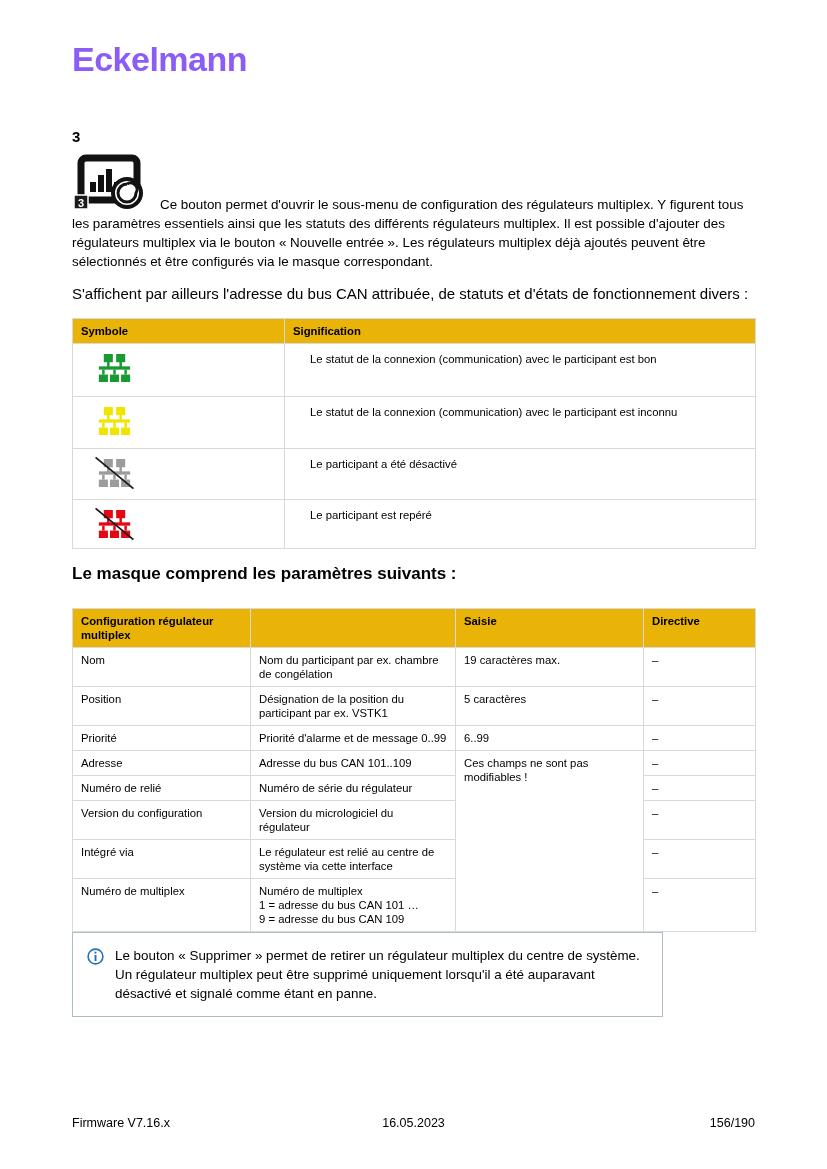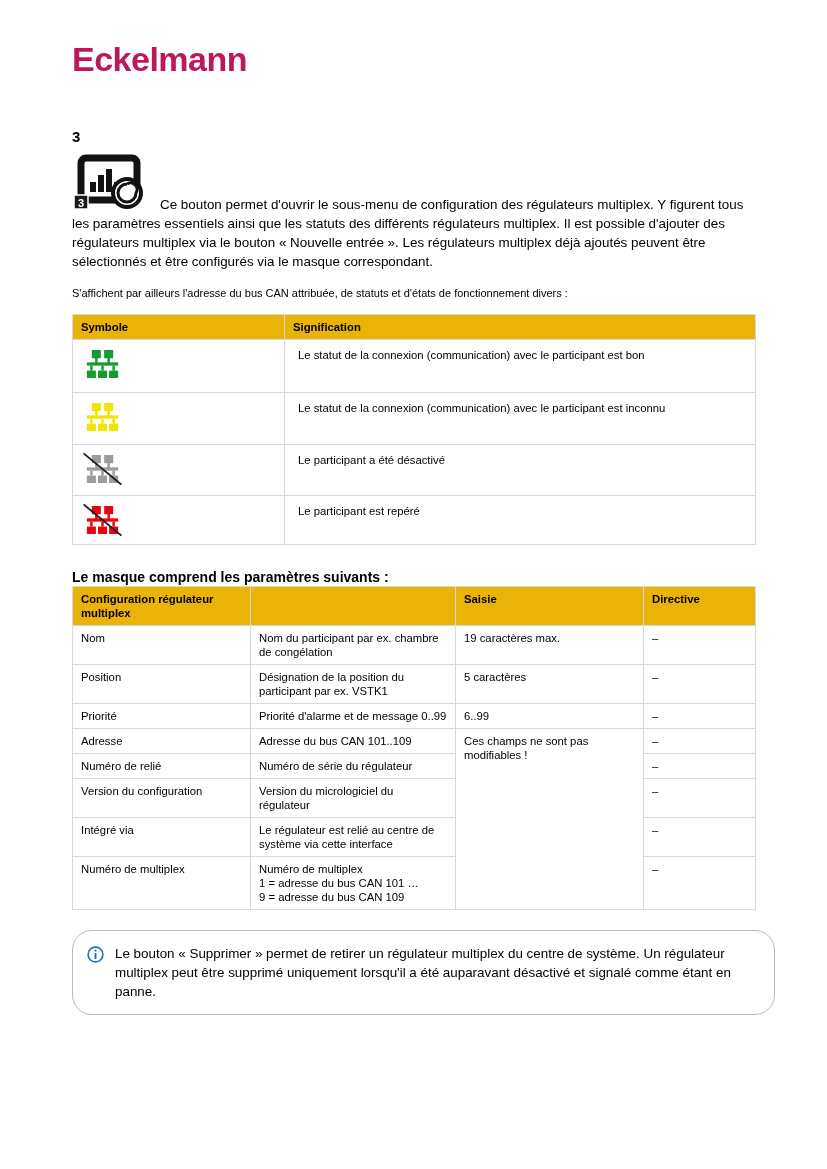--- a/index.html
+++ b/index.html
@@ -10,21 +10,21 @@
     width: 827px;
     height: 1169px;
     background: #fff;
     overflow: hidden;
   }
   .content { padding: 40px 72px 0 72px; }
 
   .logo {
     font-size: 34px;
     font-weight: bold;
-    color: #be185d;
+    color: #8b5cf6;
     letter-spacing: -0.5px;
     line-height: 38px;
   }
 
   .heading {
     margin-top: 50px;
     font-size: 15px;
     font-weight: bold;
     display: flex;
     gap: 13px;
@@ -35,54 +35,54 @@
     margin-top: 8px;
     font-size: 13.4px;
     line-height: 19px;
   }
   .btn-icon {
     display: inline-block;
     vertical-align: text-bottom;
     margin-right: 8px;
     overflow: visible;
   }
-  .subtext { margin-top: 10px; font-size: 11px; line-height: 19px; }
+  .subtext { margin-top: 10px; font-size: 15px; line-height: 19px; }
 
   table { border-collapse: collapse; width: 683px; table-layout: fixed; }
   th, td {
     border: 1px solid #d9d9d9;
     padding: 5px 8px;
     vertical-align: top;
     text-align: left;
     font-size: 11.3px;
     line-height: 14px;
     font-weight: normal;
     overflow: hidden;
   }
   thead th { background: #eab308; font-weight: bold; }
 
   .symbol-table { margin-top: 6px; }
-  .symbol-table td { padding: 8px 13px; margin-top: 36px; }
+  .symbol-table td { padding: 8px 25px; margin-top: 36px; }
   .symbol-table tbody tr:nth-child(1) td { height: 53px; }
   .symbol-table tbody tr:nth-child(2) td { height: 52px; }
   .symbol-table tbody tr:nth-child(3) td { height: 51px; }
   .symbol-table tbody tr:nth-child(4) td { height: 49px; }
   .symbol-table tbody tr:nth-child(5) td { height: 43px; }
   .symbol-table tbody tr:nth-child(6) td { height: 44px; }
   .sym-svg { overflow: visible; display: block; margin-top: 2px; }
 
-  .params-heading { margin-top: 24px; font-size: 14px; font-weight: bold; line-height: 17px; }
-  .params-table { margin-top: 0; }
+  .params-heading { margin-top: 16px; font-size: 17px; font-weight: bold; line-height: 17px; }
+  .params-table { margin-top: 26px; }
   .pre-line { white-space: pre-line; }
 
   .info-box {
-    margin-top: 20px;
-    width: 703px;
+    margin-top: 0;
+    width: 591px;
     border: 1px solid #aebec9;
-    border-radius: 20px;
+    border-radius: 0;
     padding: 13px 18px 13px 42px;
     position: relative;
     font-size: 13.4px;
     line-height: 19px;
   }
   .info-icon { position: absolute; left: 14px; top: 15px; }
 
   .footer {
     position: absolute;
     left: 72px;
@@ -290,13 +290,18 @@
       <svg class="info-icon" width="17" height="17" viewBox="0 0 17 17">
           <circle cx="8.5" cy="8.5" r="7.4" fill="none" stroke="#2171b5" stroke-width="1.6"></circle>
           <rect x="7.55" y="7" width="1.9" height="6" fill="#2171b5"></rect>
           <rect x="7.55" y="3.6" width="1.9" height="2" fill="#2171b5"></rect>
         </svg>
       <span>Le bouton « Supprimer » permet de retirer un régulateur multiplex du centre de système. Un régulateur multiplex peut être supprimé uniquement lorsqu'il a été auparavant désactivé et signalé comme étant en panne.</span>
     </div>
 
   </div>
 
+  <div class="footer">
+    <div class="f-left">Firmware V7.16.x</div>
+    <div class="f-center">16.05.2023</div>
+    <div class="f-right">156/190</div>
+  </div>
 </div>
 
 </body></html>

